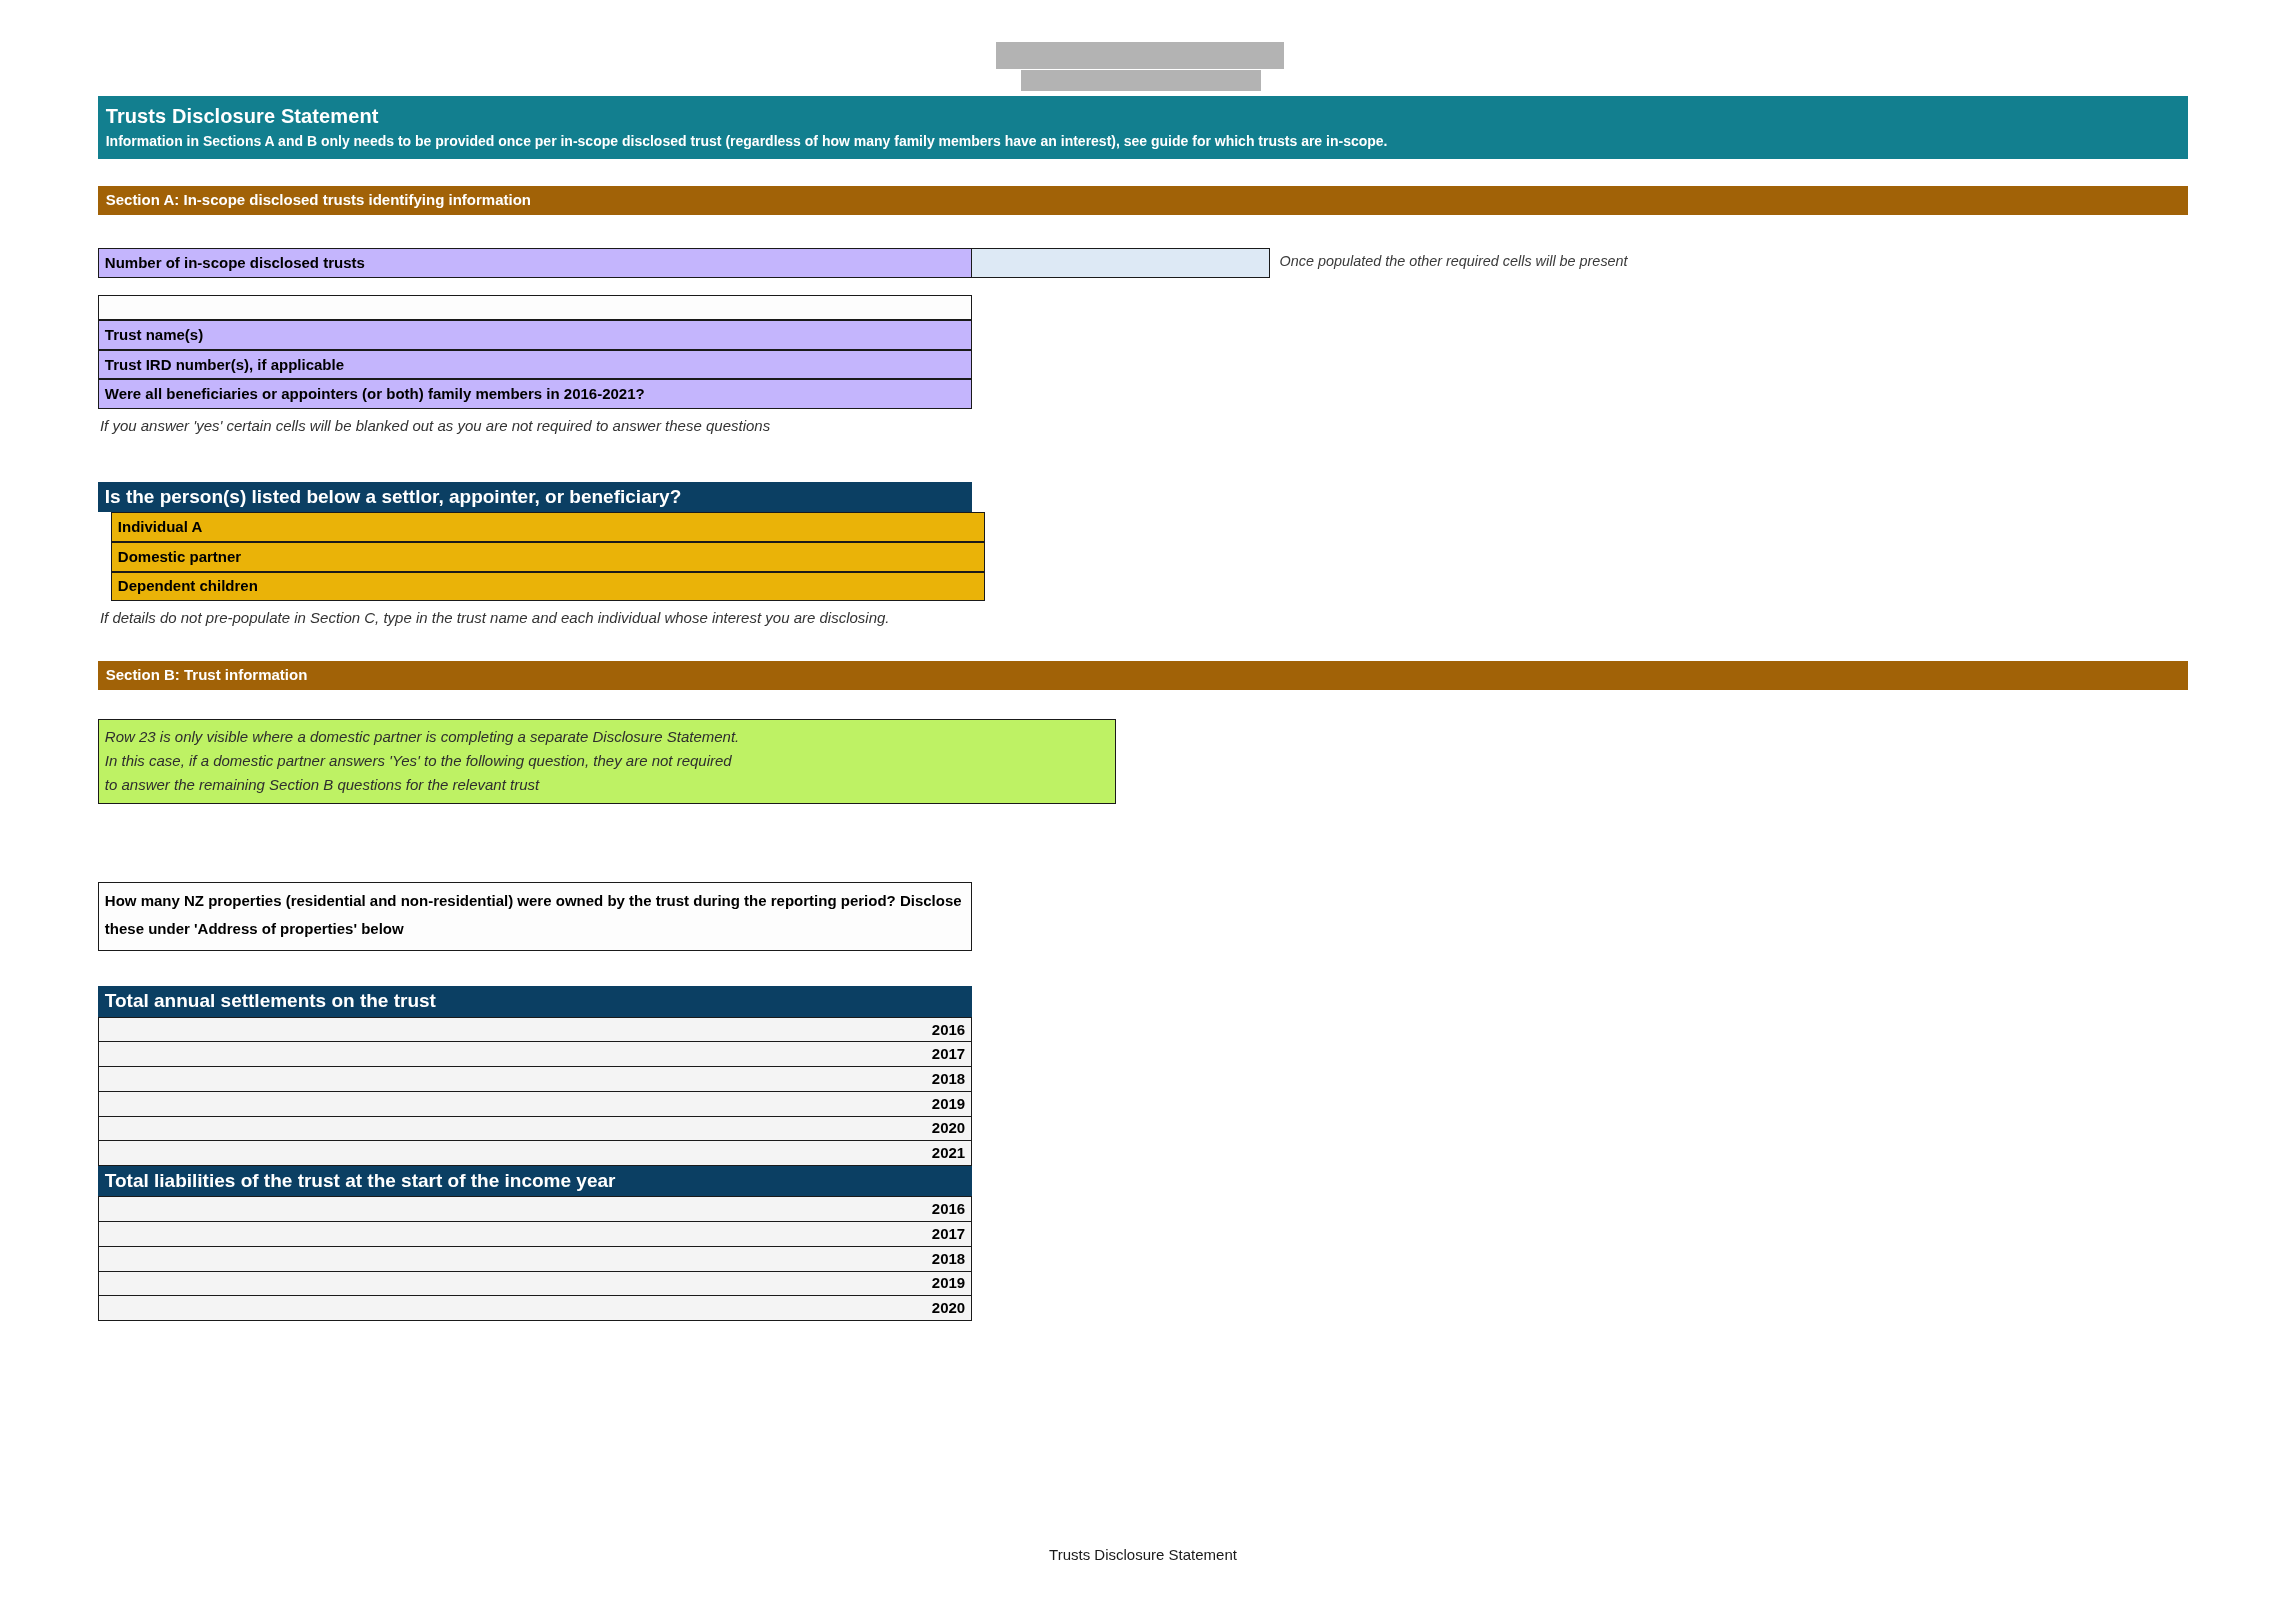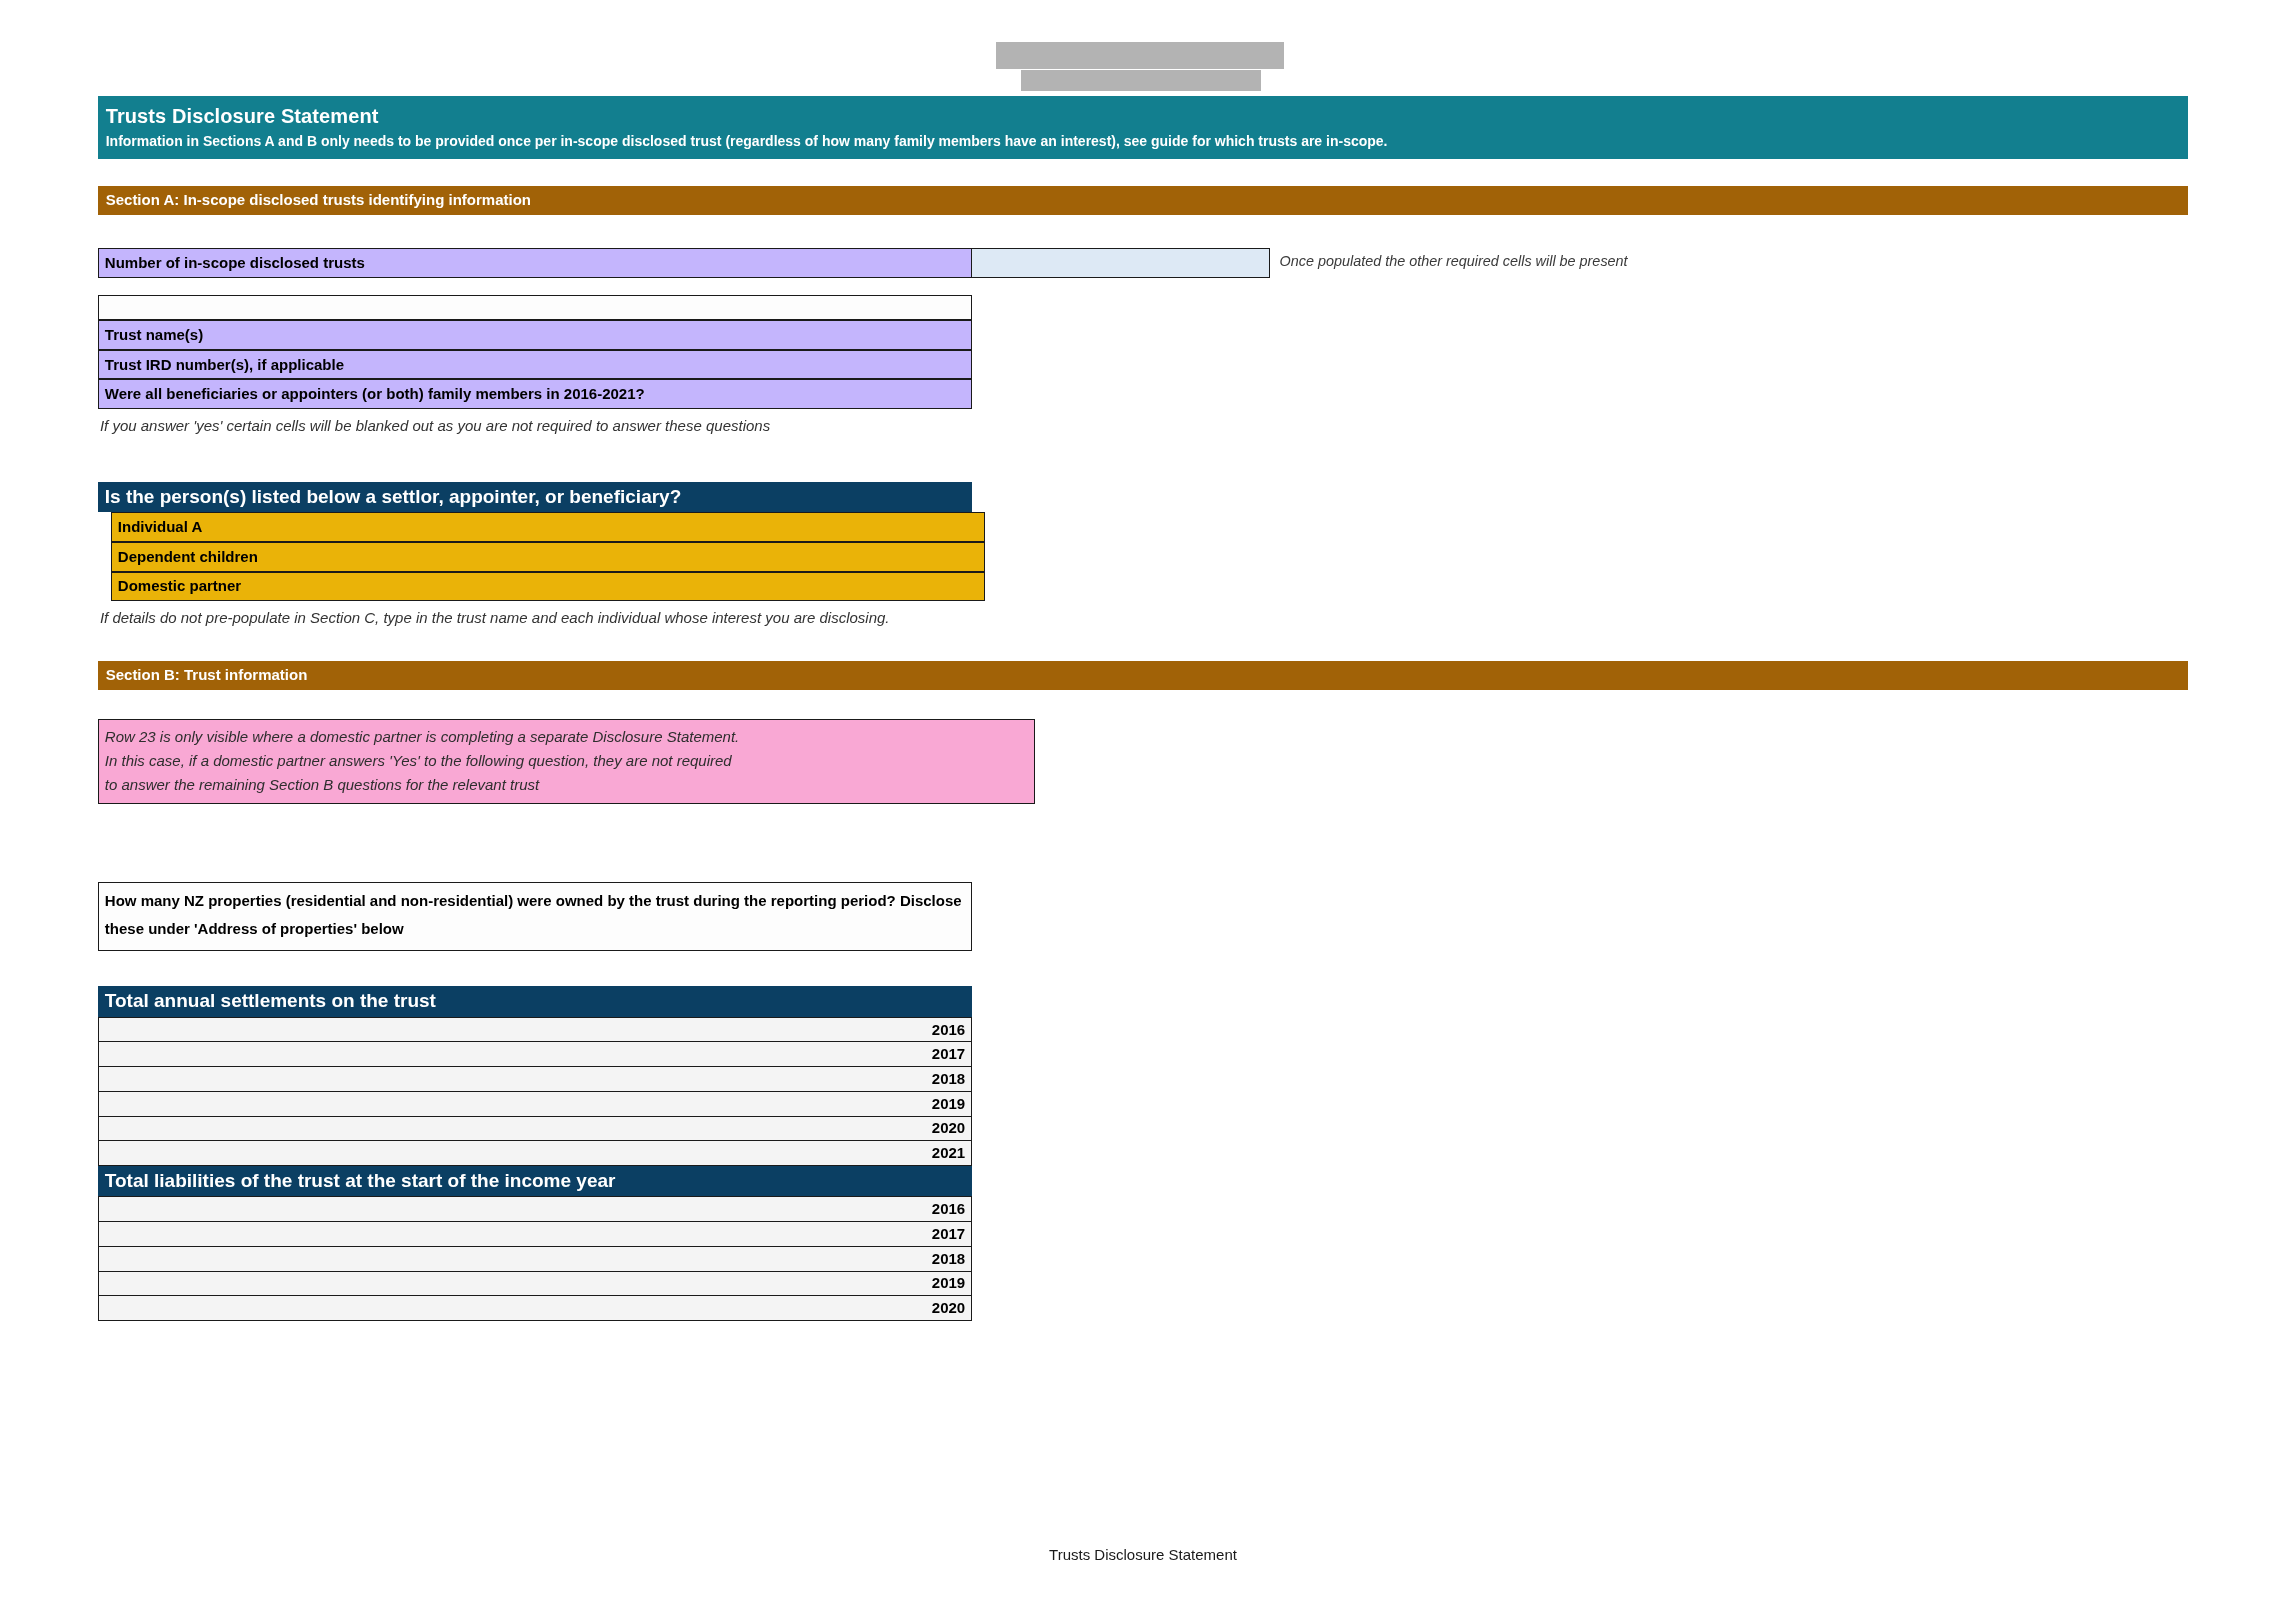--- a/index.html
+++ b/index.html
@@ -130,24 +130,24 @@
     width: 874px;
   }
   .italic-note {
     font-size: 15px;
     font-style: italic;
     color: #333;
     padding: 5.8px 0 0 1.9px;
     line-height: 21px;
   }
   .note-box {
-    width: 937px;
+    width: 1018px;
     border: 1.2px solid #1a1a1a;
     padding: 4.8px 5.8px 6.7px 5.8px;
-    background: #f9a8d4;
+    background: #bef264;
   }
   .note-box div {
     font-size: 15px;
     font-style: italic;
     color: #2e2e2e;
     line-height: 24px;
   }
   .q-box {
     width: 874px;
     border: 1.2px solid #1a1a1a;
@@ -231,24 +231,24 @@
 
   <div class="spacer-48"></div>
 
   <div class="rowline">
     <div class="navy-head">Is the person(s) listed below a settlor, appointer, or beneficiary?</div>
   </div>
   <div class="rowline">
     <div class="cell label grey">Individual A</div>
   </div>
   <div class="rowline">
+    <div class="cell label grey">Domestic partner</div>
+  </div>
+  <div class="rowline">
     <div class="cell label grey">Dependent children</div>
-  </div>
-  <div class="rowline">
-    <div class="cell label grey">Domestic partner</div>
   </div>
 
   <div class="italic-note">If details do not pre-populate in Section C, type in the trust name and each individual whose interest you are disclosing.</div>
 
   <div class="spacer-34"></div>
 
   <div class="band-thin">Section B: Trust information</div>
 
   <div style="height:29px"></div>
 

